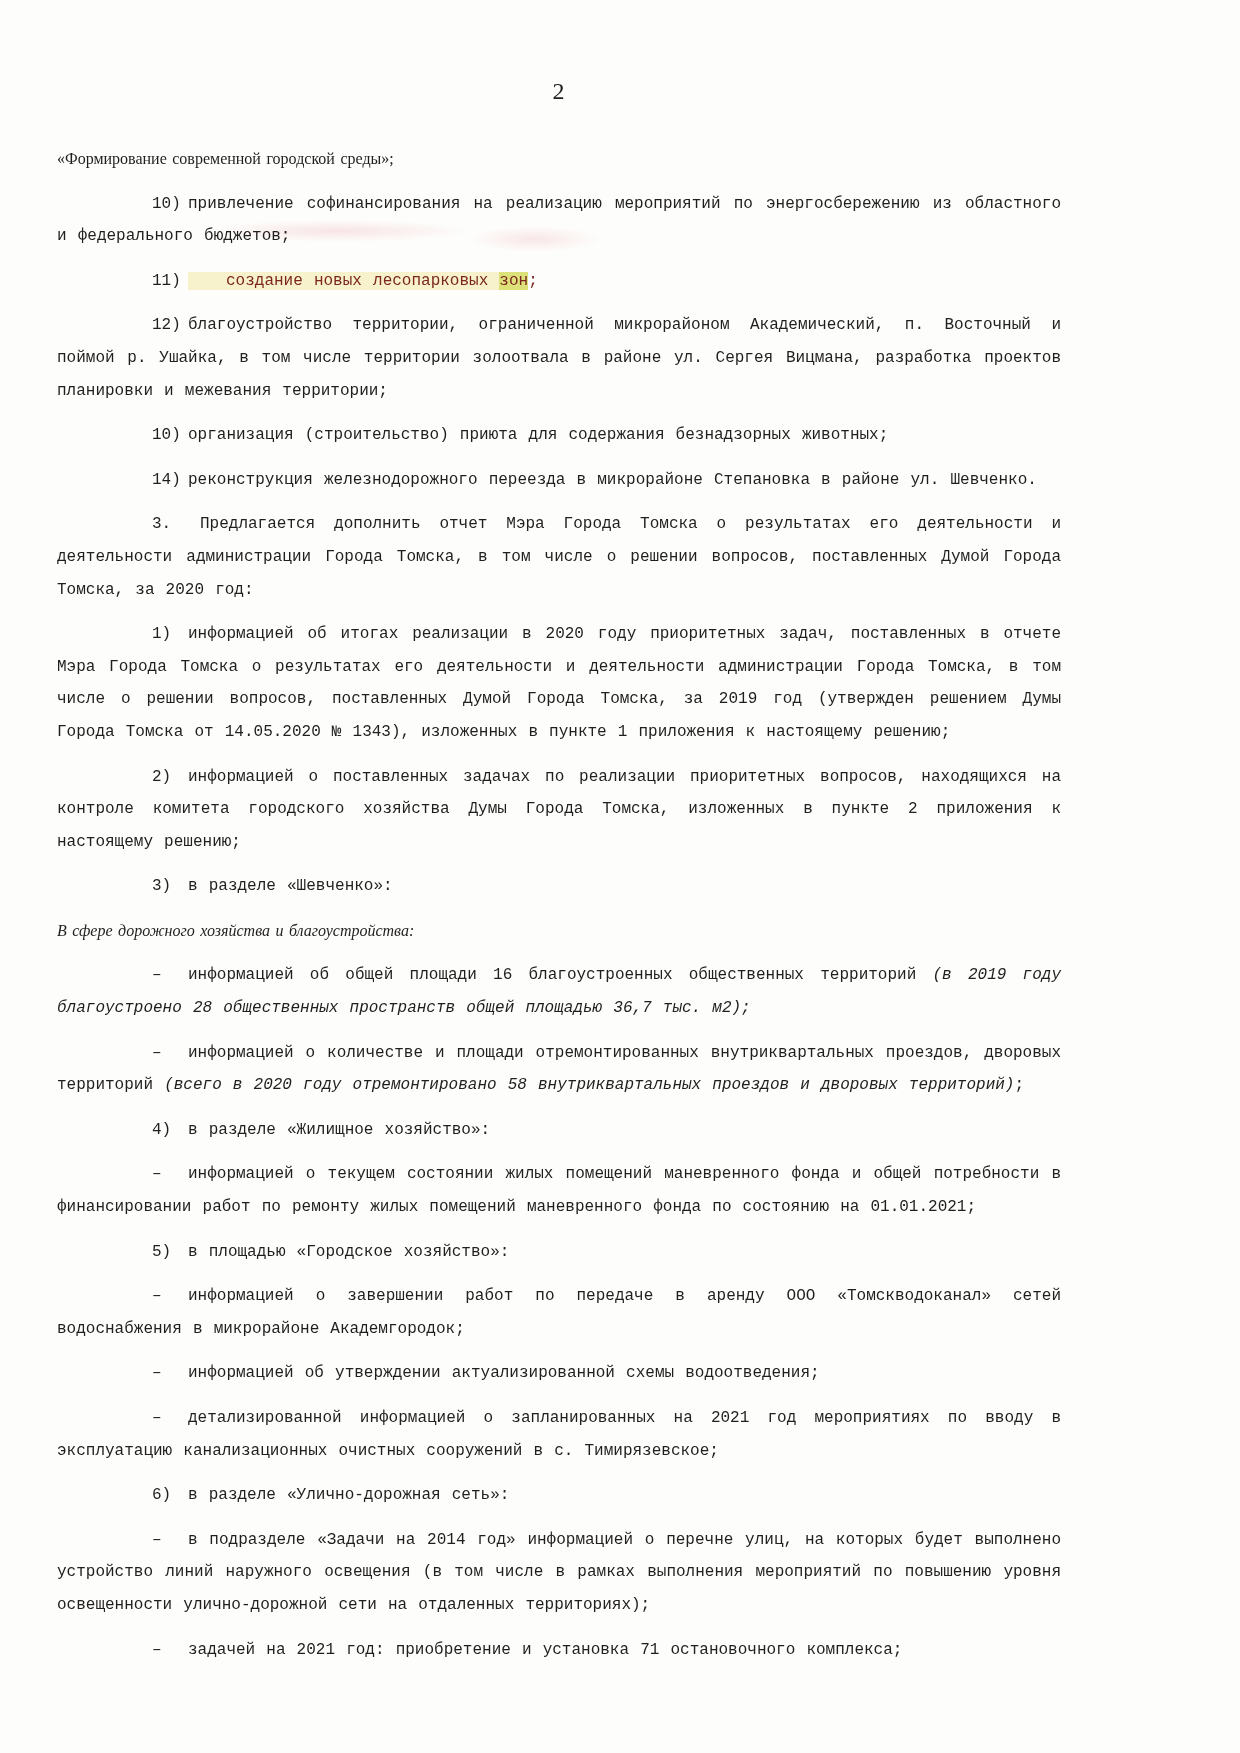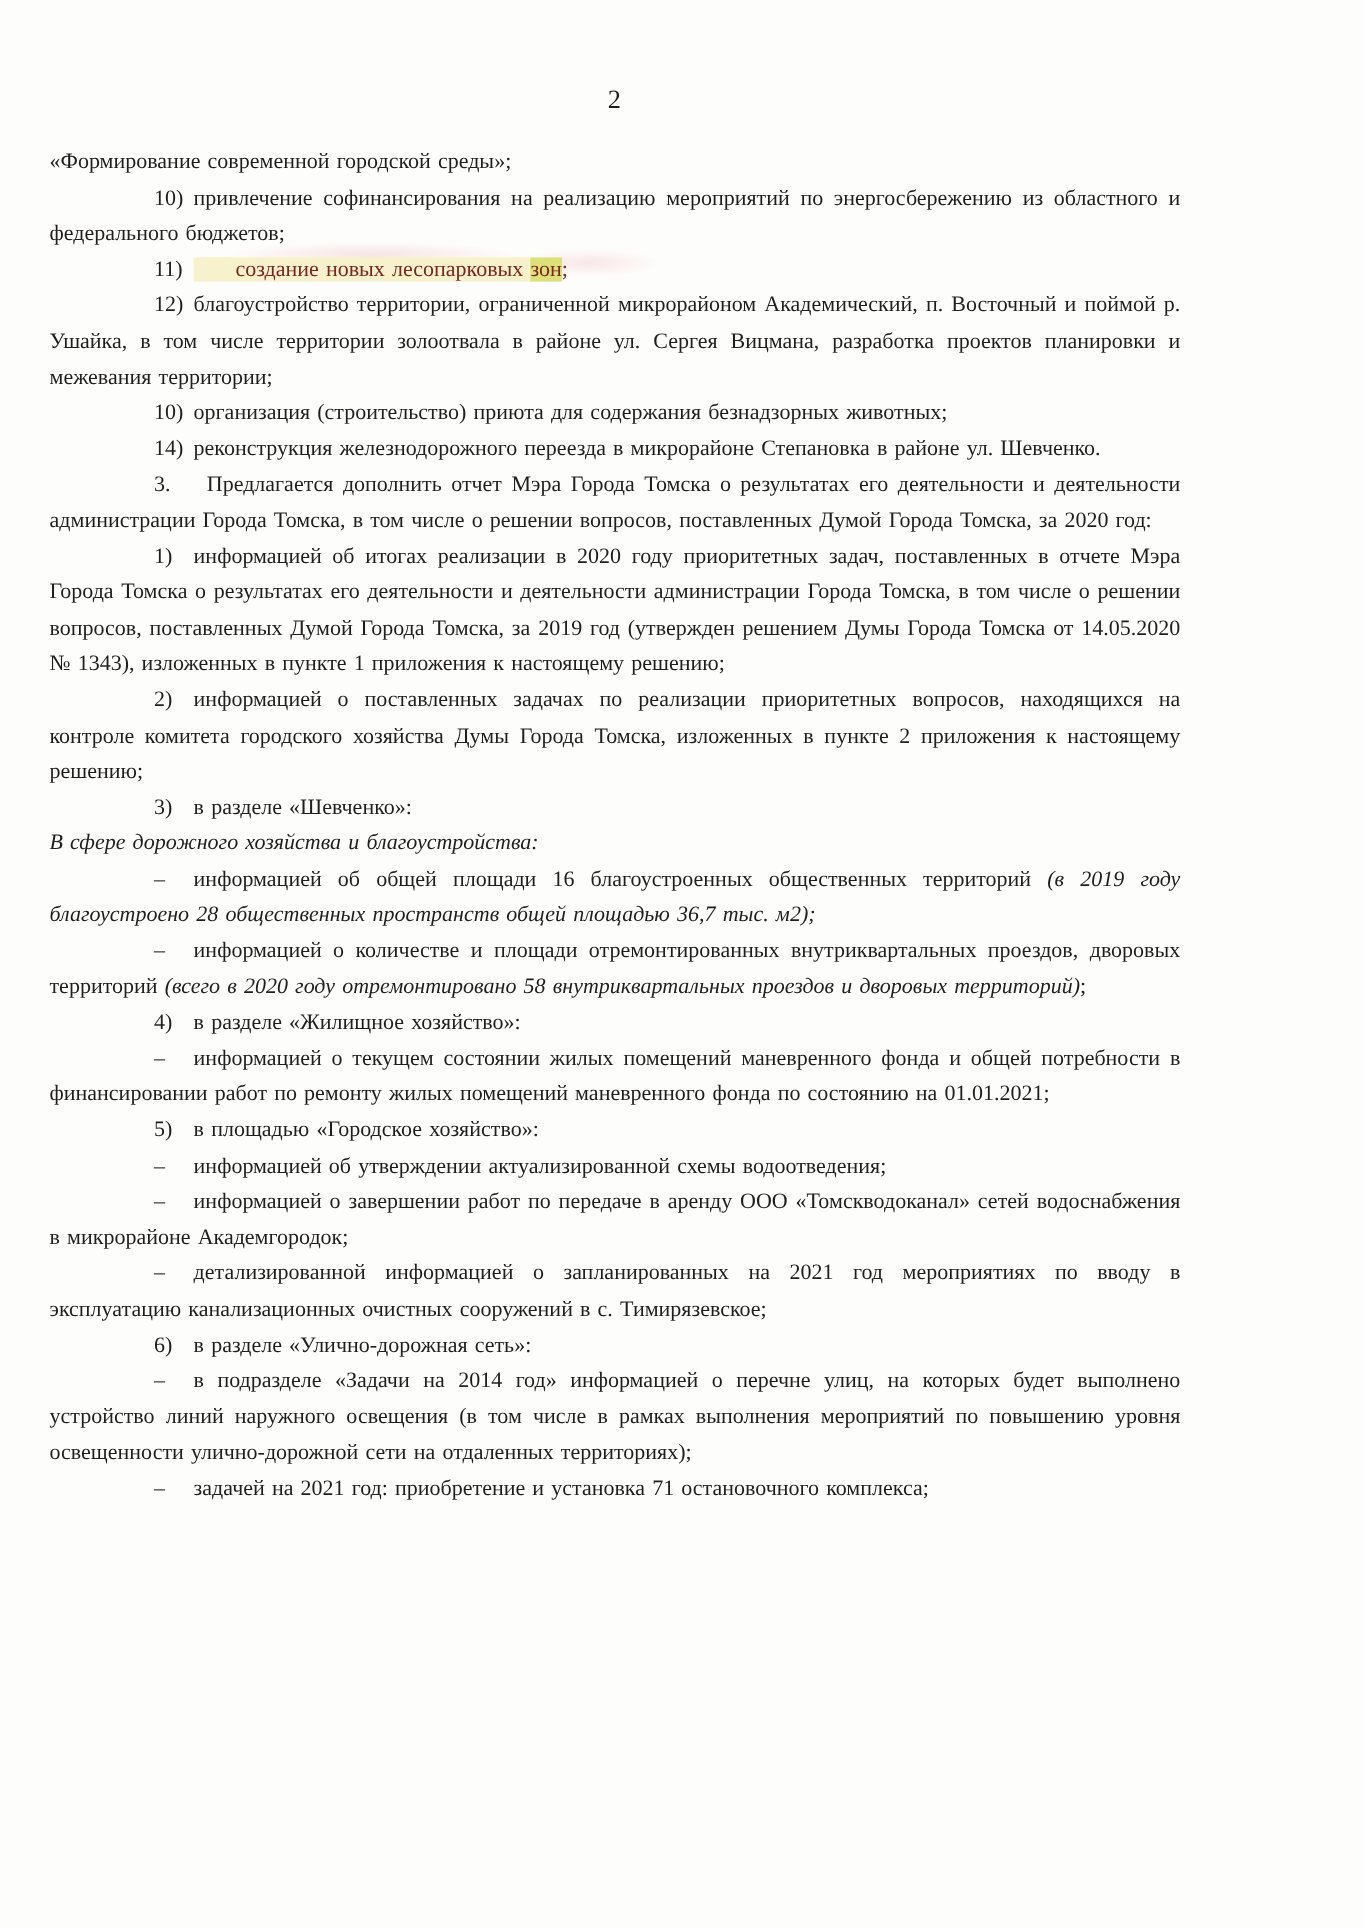--- a/index.html
+++ b/index.html
@@ -27,28 +27,28 @@
     line-height: 1;
     letter-spacing: 1px;
   }
   .doc-body {
     position: absolute;
     top: 131px;
     left: 45px;
     width: 1028px;
   }
   .para {
-    margin: 0;
+    margin: 12px;
     padding: 0;
-    font-size: 20px;
+    font-size: 16px;
     line-height: 32.6px;
     text-align: justify;
     word-spacing: 1.5px;
   }
-  .para.indent { text-indent: 95px; }
+  .para.indent { text-indent: 95px; font-family: Liberation Mono, monospace; }
   .para.jl { text-align-last: justify; }
   .marker {
     display: inline-block;
     text-indent: 0;
     width: 36px;
   }
   .marker.wide { width: 48px; }
   .seg.normal { font-style: normal; }
   .seg.italic { font-style: italic; }
   .seg.red { color: var(--red-text, #7c2620); }
@@ -95,20 +95,20 @@
       <p class="para indent"><span class="marker wide">3.</span><span class="seg normal">Предлагается дополнить отчет Мэра Города Томска о результатах его деятельности и деятельности администрации Города Томска, в том числе о решении вопросов, поставленных Думой Города Томска, за 2020 год:</span></p>
       <p class="para indent"><span class="marker">1)</span><span class="seg normal">информацией об итогах реализации в 2020 году приоритетных задач, поставленных в отчете Мэра Города Томска о результатах его деятельности и деятельности администрации Города Томска, в том числе о решении вопросов, поставленных Думой Города Томска, за 2019 год (утвержден решением Думы Города Томска от 14.05.2020 № 1343), изложенных в пункте 1 приложения к настоящему решению;</span></p>
       <p class="para indent"><span class="marker">2)</span><span class="seg normal">информацией о поставленных задачах по реализации приоритетных вопросов, находящихся на контроле комитета городского хозяйства Думы Города Томска, изложенных в пункте 2 приложения к настоящему решению;</span></p>
       <p class="para indent"><span class="marker">3)</span><span class="seg normal">в разделе «Шевченко»:</span></p>
       <p class="para"><span class="seg italic">В сфере дорожного хозяйства и благоустройства:</span></p>
       <p class="para indent"><span class="marker">–</span><span class="seg normal">информацией об общей площади 16 благоустроенных общественных территорий </span><span class="seg italic">(в 2019 году благоустроено 28 общественных пространств общей площадью 36,7 тыс. м2);</span></p>
       <p class="para indent"><span class="marker">–</span><span class="seg normal">информацией о количестве и площади отремонтированных внутриквартальных проездов, дворовых территорий </span><span class="seg italic">(всего в 2020 году отремонтировано 58 внутриквартальных проездов и дворовых территорий)</span><span class="seg normal">;</span></p>
       <p class="para indent"><span class="marker">4)</span><span class="seg normal">в разделе «Жилищное хозяйство»:</span></p>
       <p class="para indent"><span class="marker">–</span><span class="seg normal">информацией о текущем состоянии жилых помещений маневренного фонда и общей потребности в финансировании работ по ремонту жилых помещений маневренного фонда по состоянию на 01.01.2021;</span></p>
       <p class="para indent"><span class="marker">5)</span><span class="seg normal">в площадью «Городское хозяйство»:</span></p>
+      <p class="para indent"><span class="marker">–</span><span class="seg normal">информацией о завершении работ по передаче в аренду ООО «Томскводоканал» сетей водоснабжения в микрорайоне Академгородок;</span></p>
       <p class="para indent"><span class="marker">–</span><span class="seg normal">информацией об утверждении актуализированной схемы водоотведения;</span></p>
-      <p class="para indent"><span class="marker">–</span><span class="seg normal">информацией о завершении работ по передаче в аренду ООО «Томскводоканал» сетей водоснабжения в микрорайоне Академгородок;</span></p>
       <p class="para indent"><span class="marker">–</span><span class="seg normal">детализированной информацией о запланированных на 2021 год мероприятиях по вводу в эксплуатацию канализационных очистных сооружений в с. Тимирязевское;</span></p>
       <p class="para indent"><span class="marker">6)</span><span class="seg normal">в разделе «Улично-дорожная сеть»:</span></p>
       <p class="para indent"><span class="marker">–</span><span class="seg normal">в подразделе «Задачи на 2014 год» информацией о перечне улиц, на которых будет выполнено устройство линий наружного освещения (в том числе в рамках выполнения мероприятий по повышению уровня освещенности улично-дорожной сети на отдаленных территориях);</span></p>
       <p class="para indent"><span class="marker">–</span><span class="seg normal">задачей на 2021 год: приобретение и установка 71 остановочного комплекса;</span></p>
     </div>
 </div>
 
 </body></html>

